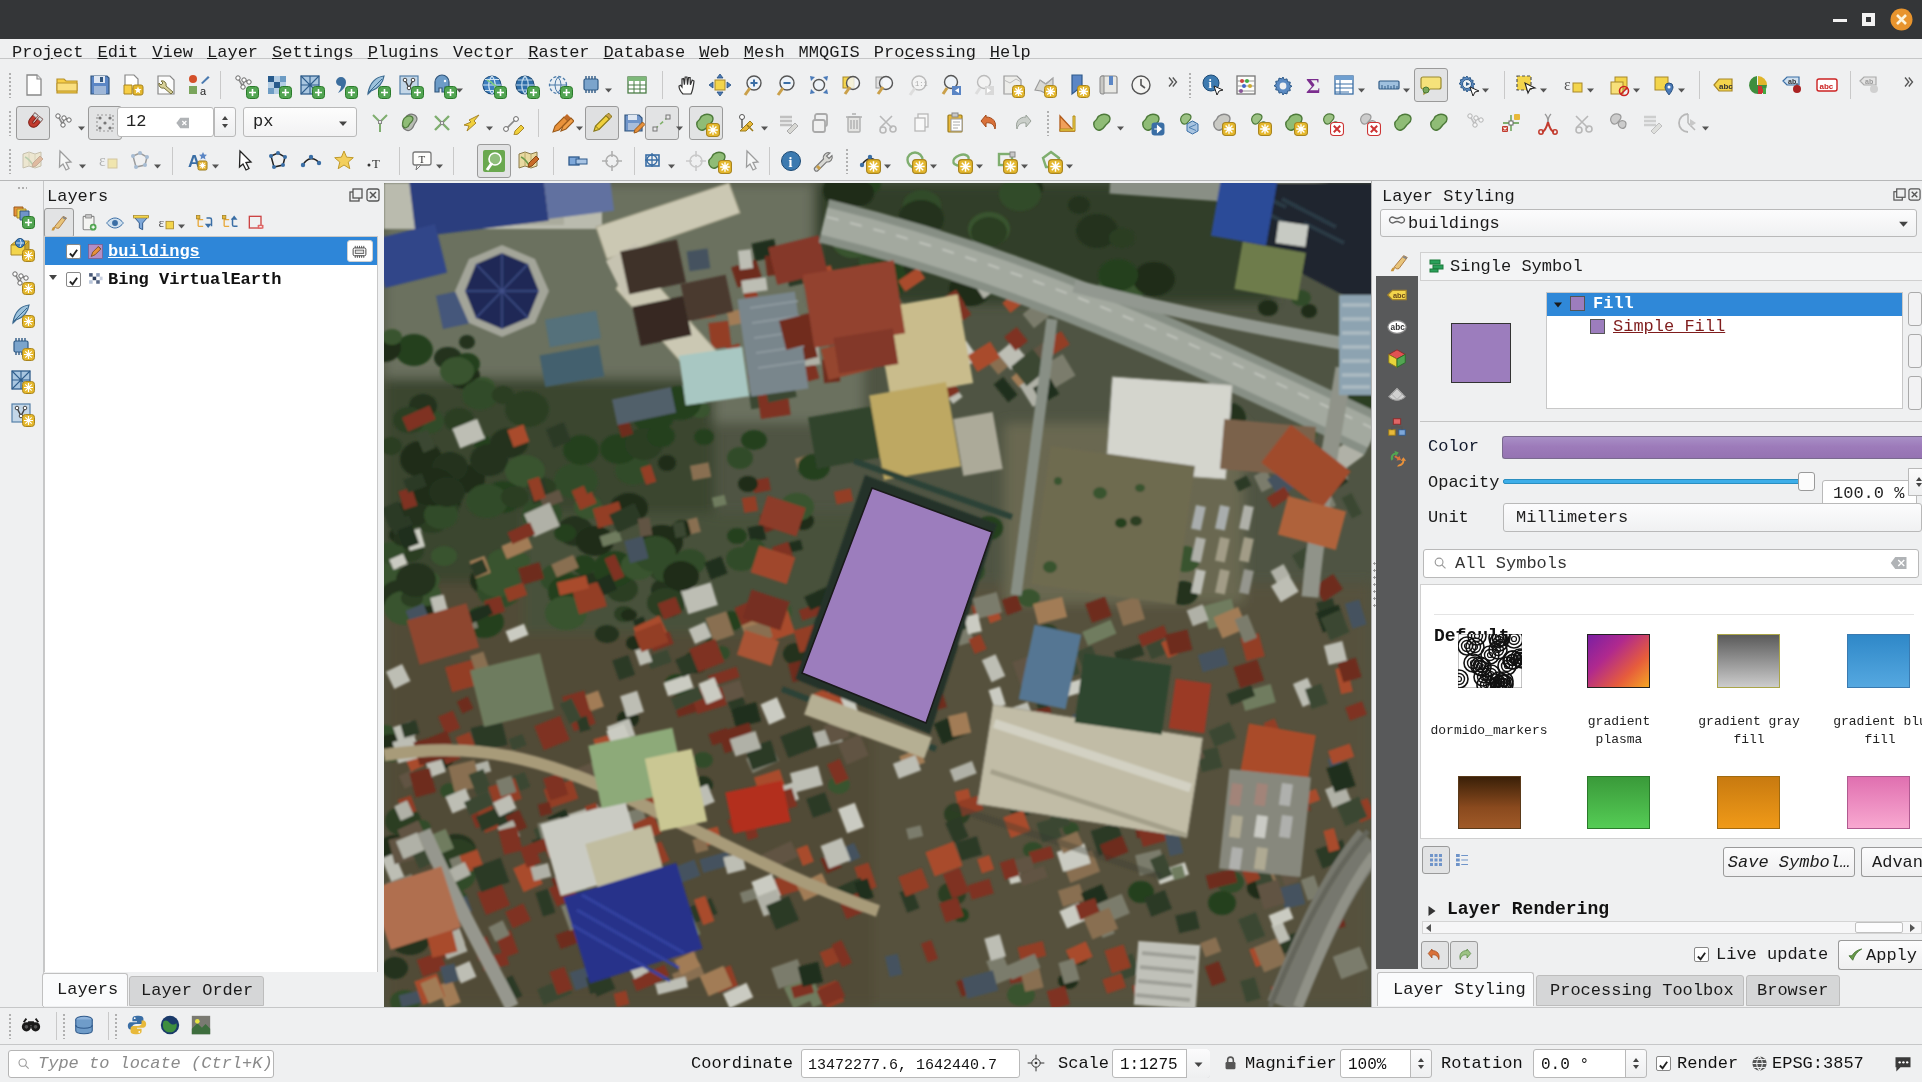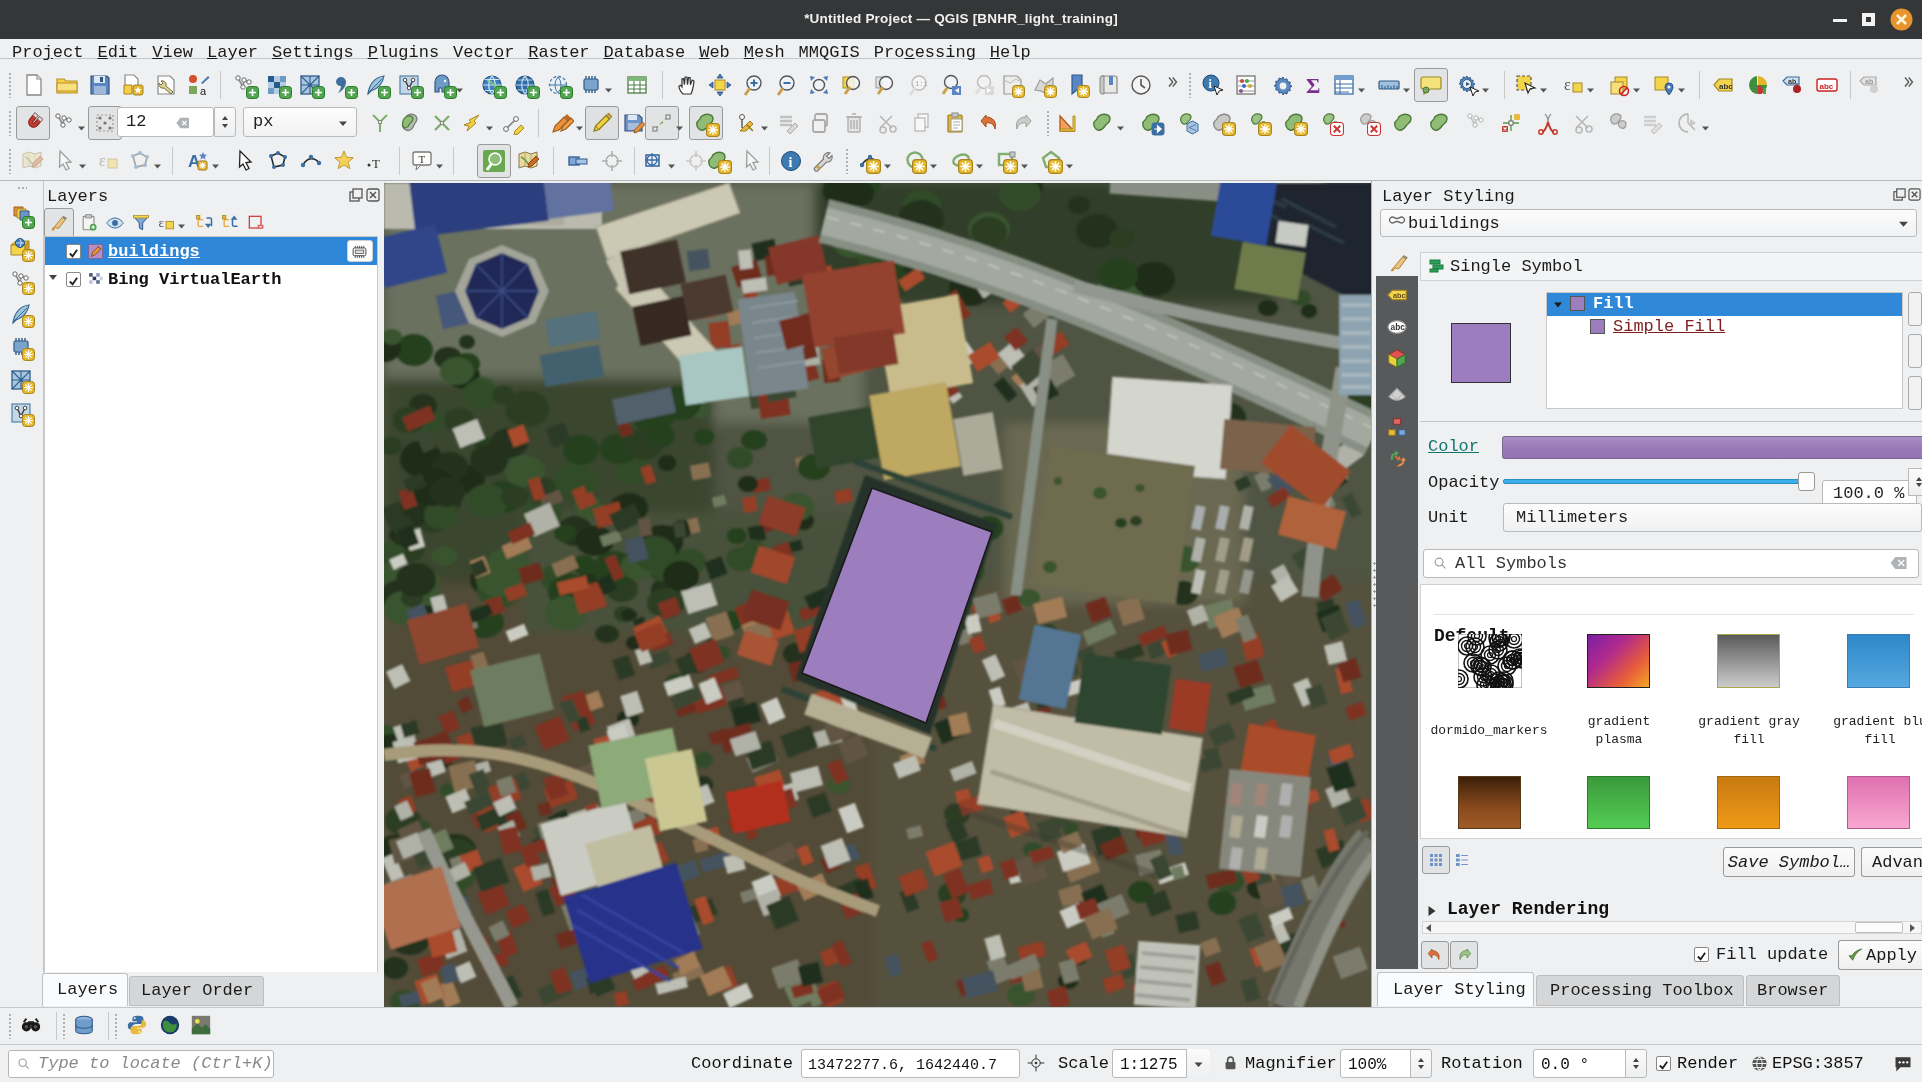--- a/index.html
+++ b/index.html
@@ -9,21 +9,20 @@
 .tb { position:absolute; left:0; width:1922px; background:#eff0f1; }
 .inbox { position:absolute; background:#fff; border:1px solid #b9b9b9; border-radius:3px; }
 .spinner { position:absolute; width:22px; height:30px; border:1px solid #b9b9b9; border-radius:0 3px 3px 0; background:linear-gradient(#fbfbfc,#eeeff0); }
 .spinner:before { content:""; position:absolute; left:7px; top:5px; border:3.5px solid transparent; border-bottom:4.5px solid #444; }
 .spinner:after { content:""; position:absolute; left:7px; bottom:5px; border:3.5px solid transparent; border-top:4.5px solid #444; }
 .cb { position:absolute; width:15px; height:15px; background:#fff; border:1px solid #888; border-radius:2px; padding:1px 0 0 1px; }
 .btn { position:absolute; display:flex; align-items:center; background:linear-gradient(#fcfcfd,#efeff0); border:1px solid #9a9a9a; border-radius:3px; font:17px "Liberation Mono",monospace; color:#1a1a1a; }
 .slab { position:absolute; font:13px "Liberation Mono",monospace; color:#222; text-align:center; line-height:18px; }
 </style></head><body>
 <div class="titlebar">
-    <div class="title">*Untitled Project — QGIS [BNHR_light_training]</div>
 <svg style="position:absolute;left:1833px;top:19px;" width="14" height="3" viewBox="0 0 14 3">
       <rect width="14" height="3" fill="#f2f2f2"></rect>
     </svg>
 <svg style="position:absolute;left:1862px;top:13px;" width="13" height="13" viewBox="0 0 13 13">
       <rect x="0" y="0" width="13" height="13" fill="#f2f2f2"></rect>
       <rect x="4" y="4" width="5" height="5" fill="#343638"></rect>
     </svg>
 <svg style="position:absolute;left:1890px;top:8px;" width="23" height="23" viewBox="0 0 23 23">
       <circle cx="11.5" cy="11.5" r="11" fill="#e8942d"></circle>
       <path d="M7 7l9 9M16 7l-9 9" stroke="#fdf3d9" stroke-width="2.6"></path>
@@ -1975,21 +1974,21 @@
   </svg>
 <div style="position:absolute;left:1570px;top:296px;width:15px;height:15px;background:#9c7dbd;border:1px solid #555;"></div>
 <div style="position:absolute;left:1593px;top:294px;font:bold 17px 'Liberation Mono',monospace;color:#fff;">Fill</div>
 <div style="position:absolute;left:1590px;top:319px;width:15px;height:15px;background:#9c7dbd;border:1px solid #555;"></div>
 <div style="position:absolute;left:1613px;top:317px;font:17px 'Liberation Mono',monospace;color:#7f1d1d;text-decoration:underline;">Simple Fill</div>
 <div style="position:absolute;left:1908px;top:292px;width:14px;height:34px;background:#f2f2f3;border:1px solid #aaa;border-radius:3px;"></div>
 <div style="position:absolute;left:1908px;top:334px;width:14px;height:34px;background:#f2f2f3;border:1px solid #aaa;border-radius:3px;"></div>
 <div style="position:absolute;left:1908px;top:376px;width:14px;height:34px;background:#f2f2f3;border:1px solid #aaa;border-radius:3px;"></div>
 <div style="position:absolute;left:1451px;top:323px;width:60px;height:60px;background:#9c7dbd;border:1px solid #333;"></div>
 <div style="position:absolute;left:1420px;top:421px;width:502px;height:1px;background:#c4c4c4;"></div>
-<div style="position:absolute;left:1428px;top:437px;font:17px 'Liberation Mono',monospace;color:#0f766e;text-decoration:underline;">Color</div>
+<div style="position:absolute;left:1428px;top:437px;font:17px 'Liberation Mono',monospace;color:#0f172a;">Color</div>
 <div style="position:absolute;left:1502px;top:436px;width:420px;height:23px;border-radius:3px 0 0 3px;border:1px solid #7a6a8e;border-right:none;background:linear-gradient(#a88fc6,#9d7bba 45%,#9573b2);"></div>
 <div style="position:absolute;left:1428px;top:473px;font:17px 'Liberation Mono',monospace;color:#1a1a1a;">Opacity</div>
 <div style="position:absolute;left:1503px;top:479px;width:303px;height:5px;background:#3daee9;border-radius:2px;border:1px solid #2a8ec0;"></div>
 <div style="position:absolute;left:1798px;top:472px;width:17px;height:19px;background:#fcfcfc;border:1px solid #9a9a9a;border-radius:3px;"></div>
 <div class="inbox" style="left:1822px;top:480px;width:95px;height:28px;">
     <span style="position:absolute;left:10px;top:3px;font:17px 'Liberation Mono',monospace;color:#222;">100.0 %</span>
   </div>
 <div class="spinner" style="left:1908px;top:468px;height:28px;"></div>
 <div style="position:absolute;left:1428px;top:508px;font:17px 'Liberation Mono',monospace;color:#1a1a1a;">Unit</div>
 <div class="inbox" style="left:1503px;top:503px;width:419px;height:29px;background:linear-gradient(#fcfcfd,#f0f1f2);">
@@ -2154,21 +2153,21 @@
 <svg style="position:absolute;left:1426px;top:946px;" width="18" height="18" viewBox="0 0 24 24">
     <path d="M8 4L3 10l5 6v-4c4-1 8 1 9 6 2-7-2-12-9-12z" fill="#d9713a" stroke="#a34a1a" stroke-width="1"></path>
   </svg>
 <div style="position:absolute;left:1450px;top:941px;width:28px;height:28px;border:1px solid #9a9a9a;border-radius:3px;background:#e2e3e4;"></div>
 <svg style="position:absolute;left:1455px;top:946px;" width="18" height="18" viewBox="0 0 24 24">
     <path d="M16 4l5 6-5 6v-4c-4-1-8 1-9 6-2-7 2-12 9-12z" fill="#9cc284" stroke="#5a8a44" stroke-width="1"></path>
   </svg>
 <div class="cb" style="left:1694px;top:947px;"><svg width="11" height="11" viewBox="0 0 12 12">
       <path d="M2 6l3 3 5-7" fill="none" stroke="#222" stroke-width="2"></path>
     </svg></div>
-<div style="position:absolute;left:1716px;top:945px;font:17px 'Liberation Mono',monospace;color:#1a1a1a;">Fill update</div>
+<div style="position:absolute;left:1716px;top:945px;font:17px 'Liberation Mono',monospace;color:#1a1a1a;">Live update</div>
 <div class="btn" style="left:1838px;top:940px;width:84px;height:30px;border-radius:3px 0 0 3px;border-right:none;"></div>
 <svg style="position:absolute;left:1846px;top:946px;" width="18" height="18" viewBox="0 0 24 24">
     <path d="M4 13l5 6C11 13 15 7 21 4c-6 1-11 5-13 9z" fill="#6a9a4a" stroke="#3a6a2a" stroke-width="1"></path>
   </svg>
 <div style="position:absolute;left:1866px;top:946px;font:17px 'Liberation Mono',monospace;color:#1a1a1a;">Apply</div>
 <div style="position:absolute;left:1377px;top:972px;width:157px;height:34px;background:#fafbfc;border:1px solid #c0c0c0;border-bottom:none;border-radius:3px 3px 0 0;"></div>
 <div style="position:absolute;left:1393px;top:980px;font:17px 'Liberation Mono',monospace;color:#1a1a1a;">Layer Styling</div>
 <div style="position:absolute;left:1536px;top:975px;width:208px;height:31px;background:#d5d6d7;border:1px solid #bdbdbd;border-radius:3px 3px 0 0;"></div>
 <div style="position:absolute;left:1550px;top:981px;font:17px 'Liberation Mono',monospace;color:#1a1a1a;">Processing Toolbox</div>
 <div style="position:absolute;left:1746px;top:975px;width:94px;height:31px;background:#d5d6d7;border:1px solid #bdbdbd;border-radius:3px 3px 0 0;"></div>

